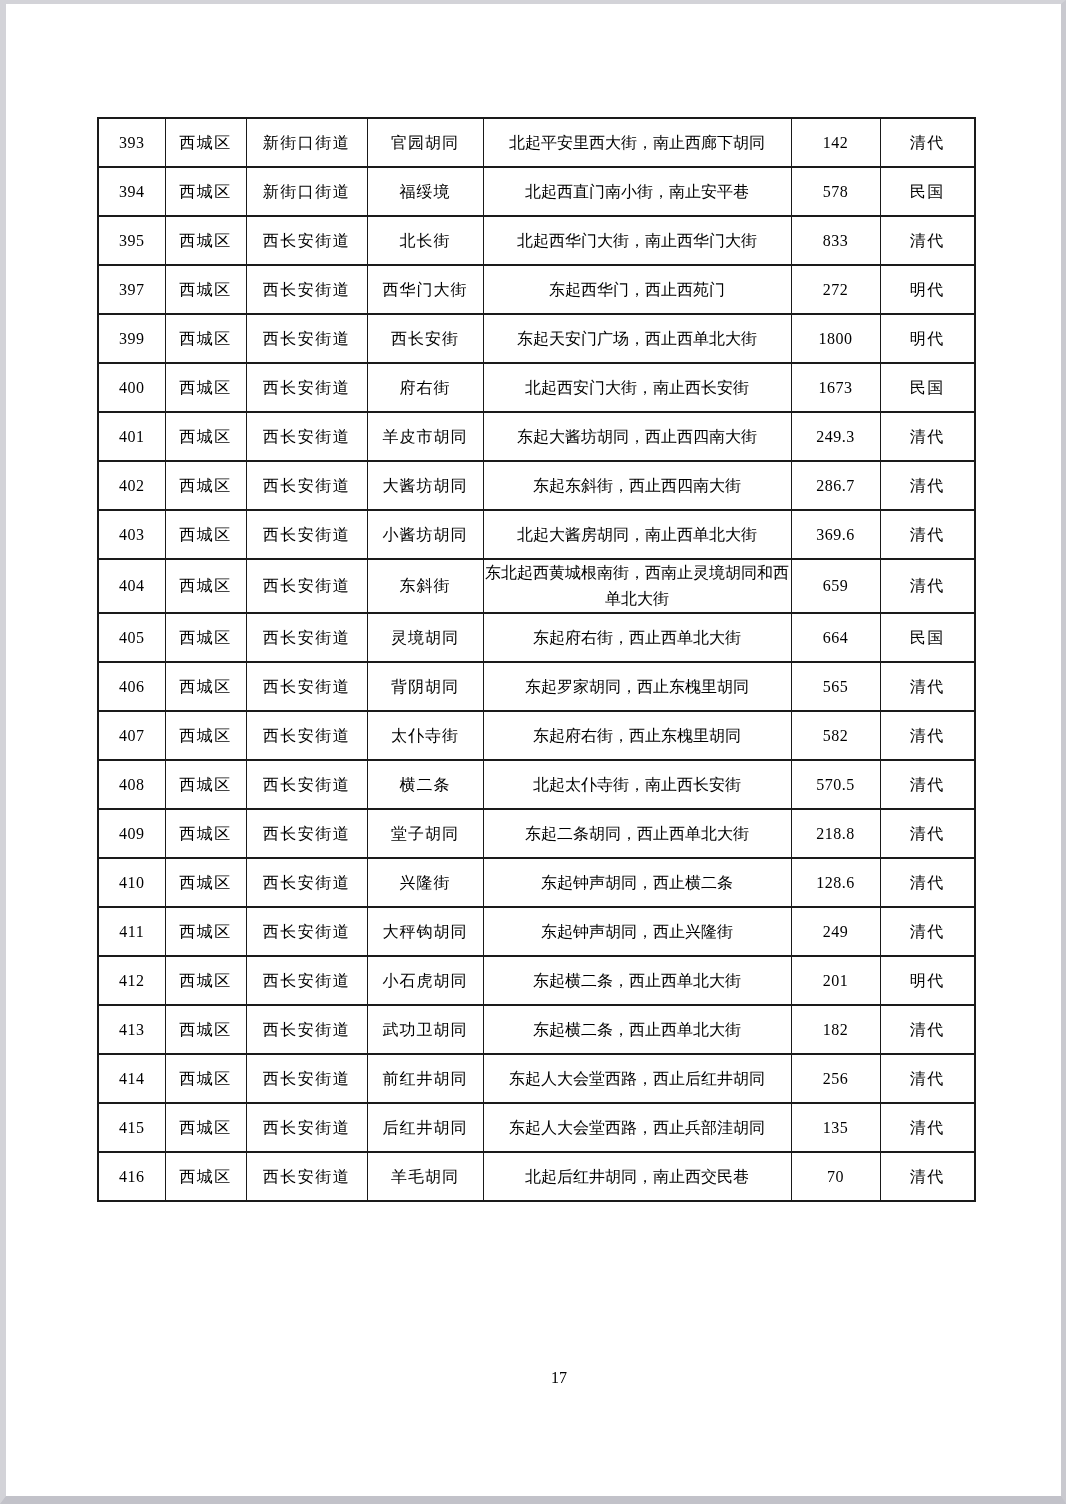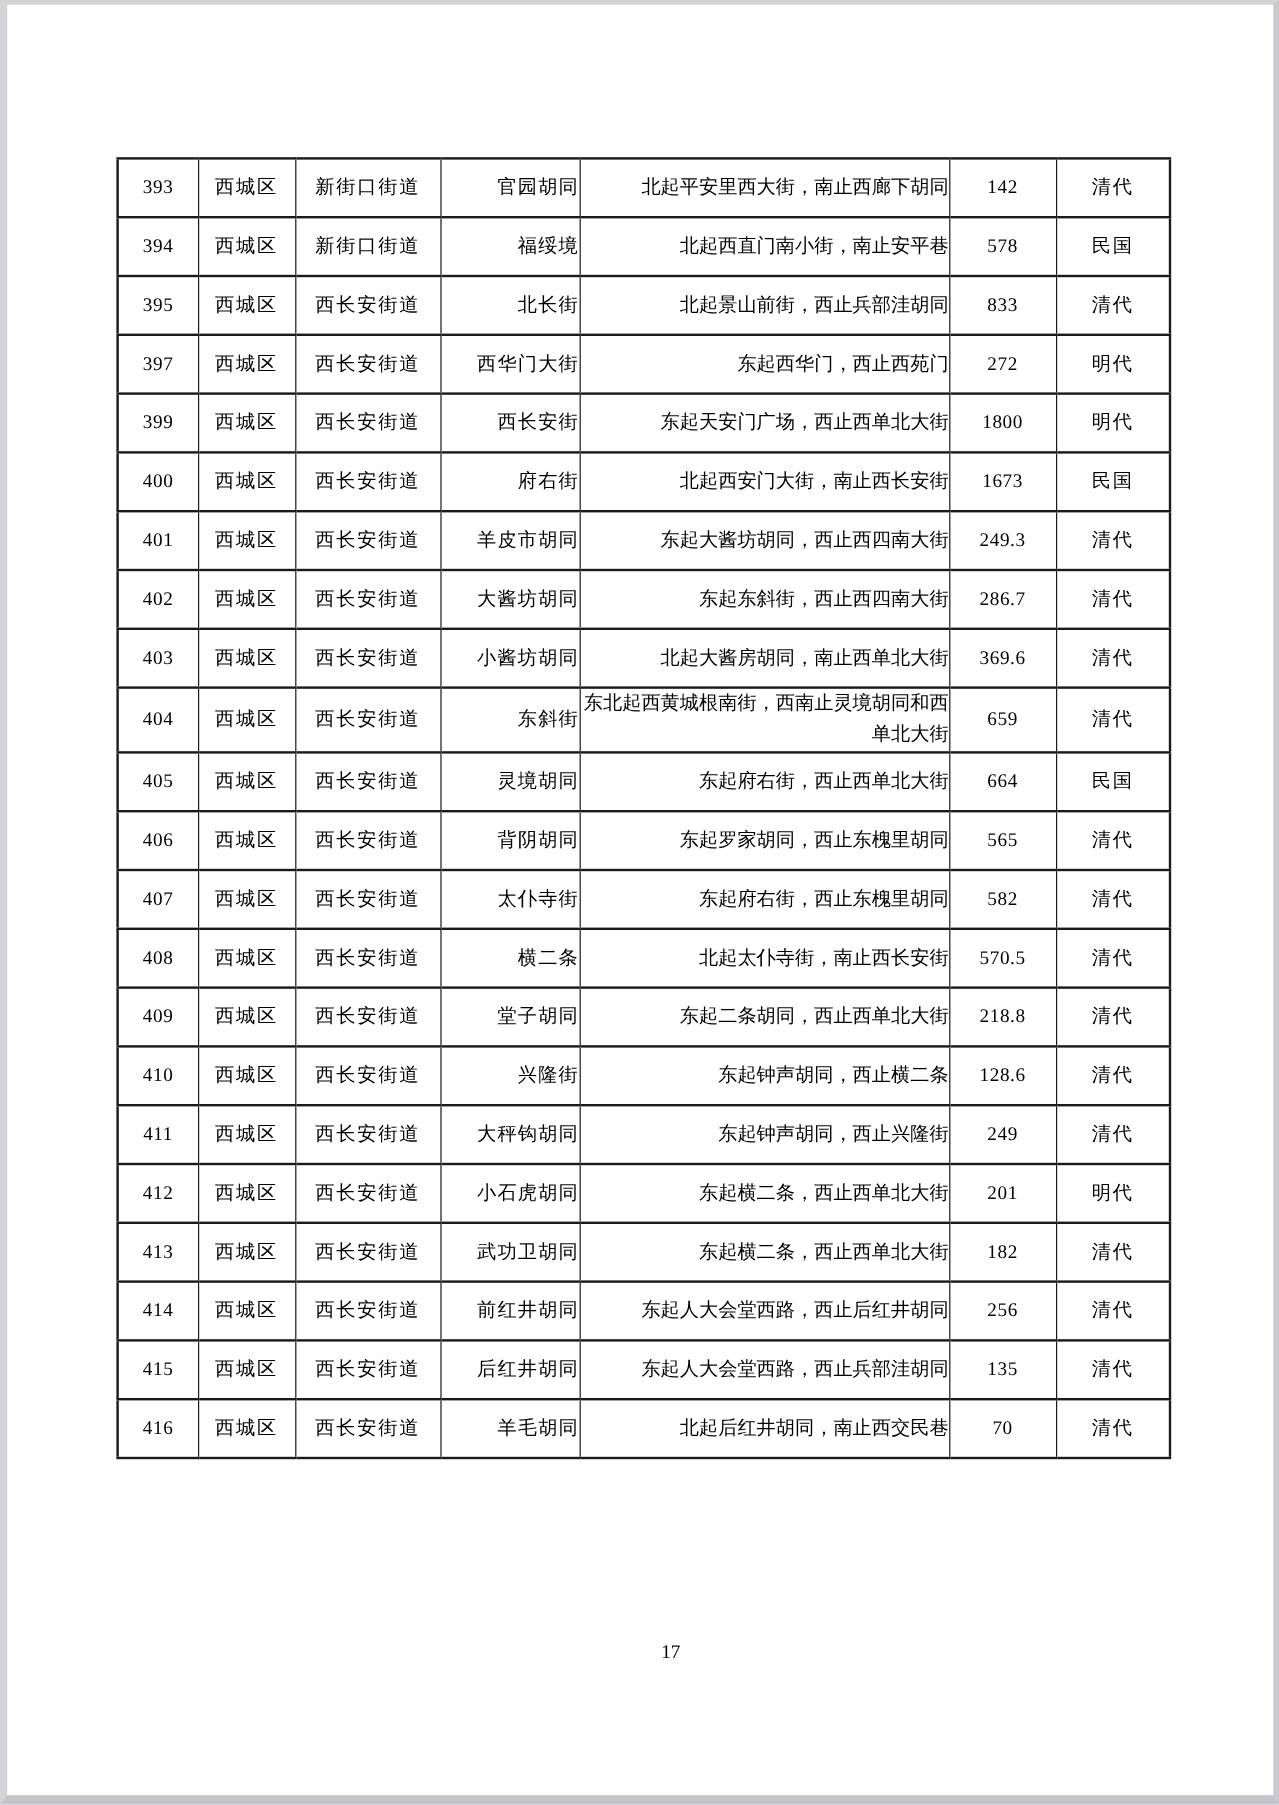--- a/index.html
+++ b/index.html
@@ -15,39 +15,39 @@
     position: absolute; inset: 0;
     box-sizing: border-box;
     border-top: 4px solid #d3d3d8;
     border-left: 6px solid #d3d3d8;
     border-right: 5px solid #c9c9cf;
     border-bottom: 8px solid #c2c2c9;
     pointer-events: none;
   }
   table.streets {
     position: absolute;
-    left: 97px; top: 131px;
+    left: 97px; top: 117px;
     width: 877px;
     border-collapse: collapse;
     table-layout: fixed;
     border: 2px solid #1a1a1a;
   }
   table.streets td {
     border: 1px solid #1a1a1a;
     border-top-width: 2px;
     border-bottom-width: 2px;
     height: 47px;
     vertical-align: middle;
     font-size: 16px;
     line-height: 26px;
     padding: 0;
     overflow: hidden;
   }
   td.c { text-align: center; letter-spacing: 1.5px; white-space: nowrap; }
-  td.l { text-align: right; padding-left: 11px; padding-right: 4px; letter-spacing: 1px; white-space: nowrap; }
+  td.l { text-align: center; padding-left: 11px; padding-right: 4px; letter-spacing: 1px; white-space: nowrap; }
   td.extent { letter-spacing: 0; white-space: normal; word-break: break-all; padding-top: 3px; padding-bottom: 3px; }
   td.num { letter-spacing: 0.5px; }
   .page-number {
     position: absolute;
     top: 1369px; left: 0;
     width: 1030px;
     text-align: center;
     font-size: 16px;
     padding-left: 44px;
   }
@@ -85,21 +85,21 @@
     <td class="l">福绥境</td>
     <td class="l extent">北起西直门南小街，南止安平巷</td>
     <td class="c num">578</td>
     <td class="c">民国</td>
   </tr>
         <tr>
     <td class="c num">395</td>
     <td class="c">西城区</td>
     <td class="c">西长安街道</td>
     <td class="l">北长街</td>
-    <td class="l extent">北起景山前街，西止兵部洼胡同</td>
+    <td class="l extent">北起西华门大街，南止西华门大街</td>
     <td class="c num">833</td>
     <td class="c">清代</td>
   </tr>
         <tr>
     <td class="c num">397</td>
     <td class="c">西城区</td>
     <td class="c">西长安街道</td>
     <td class="l">西华门大街</td>
     <td class="l extent">东起西华门，西止西苑门</td>
     <td class="c num">272</td>

